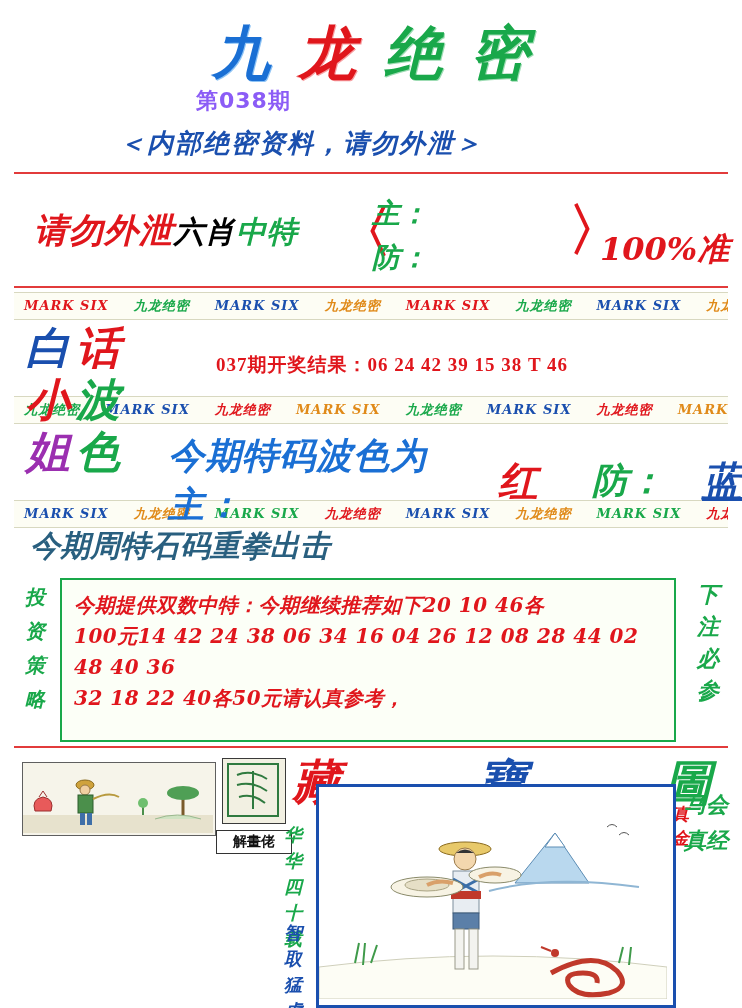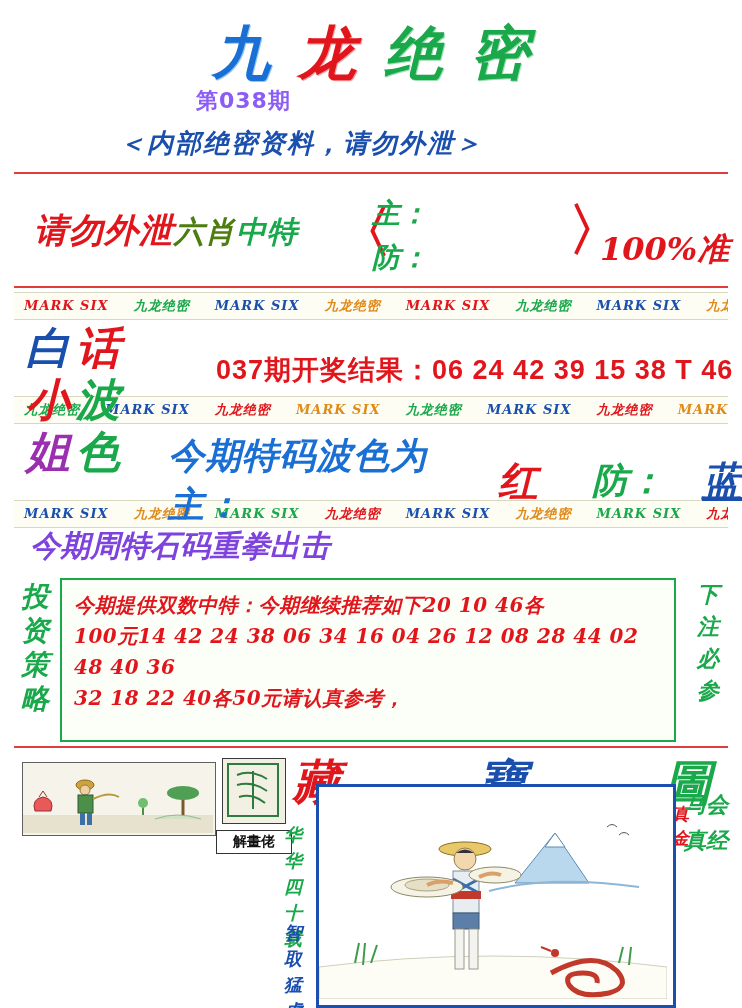--- a/index.html
+++ b/index.html
@@ -45,21 +45,21 @@
   .hr{position:absolute;left:14px;width:714px;height:2px;background:#e23b3b;}
 
   
   .fc{position:absolute;left:0;top:186px;width:742px;height:100px;}
   .fc-left{
     position:absolute;left:34px;top:22px;
     font-size:34px;font-weight:bold;font-style:italic;
     font-family:"DejaVu Serif","Liberation Serif",serif;
     color:#e0161c;letter-spacing:1px;
   }
-  .fc-left .blue{color:#4d7c0f;font-size:30px;}
+  .fc-left .blue{color:#000000;font-size:30px;}
   .fc-left .green{color:#19a84a;font-size:30px;}
   .arrow-l{
     position:absolute;left:336px;top:18px;
     font-size:56px;color:#e0161c;font-weight:bold;line-height:1;
   }
   .fc-rows{position:absolute;left:372px;top:8px;}
   .fc-row{display:flex;align-items:center;height:40px;margin-bottom:4px;}
   .fc-key{
     font-size:28px;font-weight:bold;color:#19a84a;
     font-family:"DejaVu Serif","Liberation Serif",serif;
@@ -92,22 +92,22 @@
     font-family:"DejaVu Serif","Liberation Serif",serif;
   }
   .mk-b{color:#1a4fae;}
   .mk-g{color:#19a84a;}
   .mk-r{color:#e0161c;}
   .mk-o{color:#e08a19;}
 
   
   .result{
     position:absolute;left:216px;top:352px;
-    font-size:27px;font-weight:bold;color:#e0161c;
-    font-family:Liberation Sans, sans-serif;
+    font-size:19px;font-weight:bold;color:#e0161c;
+    font-family:Liberation Serif, serif;
     letter-spacing:1px;
   }
 
   
   .vcol{position:absolute;left:26px;top:322px;width:120px;}
   .vcol div{
     font-family:"DejaVu Serif","Liberation Serif",serif;
     font-size:44px;font-weight:bold;font-style:italic;line-height:52px;
   }
   .vc1{color:#1a4fae;}
@@ -137,41 +137,41 @@
     font-size:40px;font-weight:bold;font-style:italic;color:#1a4fae;
     font-family:"DejaVu Serif","Liberation Serif",serif;margin-left:10px;
     text-decoration:underline;
   }
 
   
   .poem{
     position:absolute;left:30px;top:524px;width:690px;height:44px;
     display:flex;align-items:center;gap:18px;
     font-family:"DejaVu Serif","Liberation Serif",serif;
-    font-size:30px;font-weight:bold;font-style:italic;color:#6d28d9;
+    font-size:30px;font-weight:bold;font-style:italic;color:#0c4a6e;
     opacity:.88;
   }
 
   
   .box{
     position:absolute;left:60px;top:578px;width:612px;height:160px;
     border:2px solid #19a84a;background:#fcfff7;
   }
   .box-inner{padding:10px 12px;}
   .box-line{
     font-family:"DejaVu Serif","Liberation Serif",serif;
     font-size:20px;font-weight:bold;font-style:italic;color:#e0161c;
     line-height:31px;letter-spacing:.5px;
   }
 
   
   .side-l{
     position:absolute;left:18px;top:580px;width:34px;
     font-family:Liberation Sans, sans-serif;
-    font-size:28px;font-weight:bold;color:#19a84a;font-style:italic;
+    font-size:20px;font-weight:bold;color:#19a84a;font-style:italic;
     line-height:34px;text-align:center;
   }
   .side-r{
     position:absolute;left:688px;top:578px;width:40px;
     font-family:"DejaVu Serif","Liberation Serif",serif;
     font-size:22px;font-weight:bold;color:#19a84a;font-style:italic;
     line-height:32px;text-align:center;
   }
 
   

